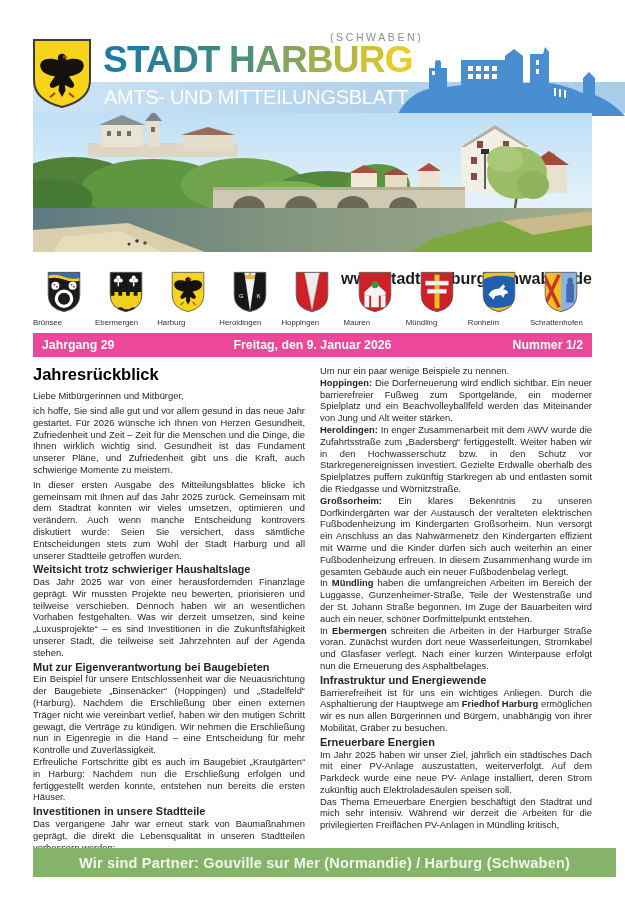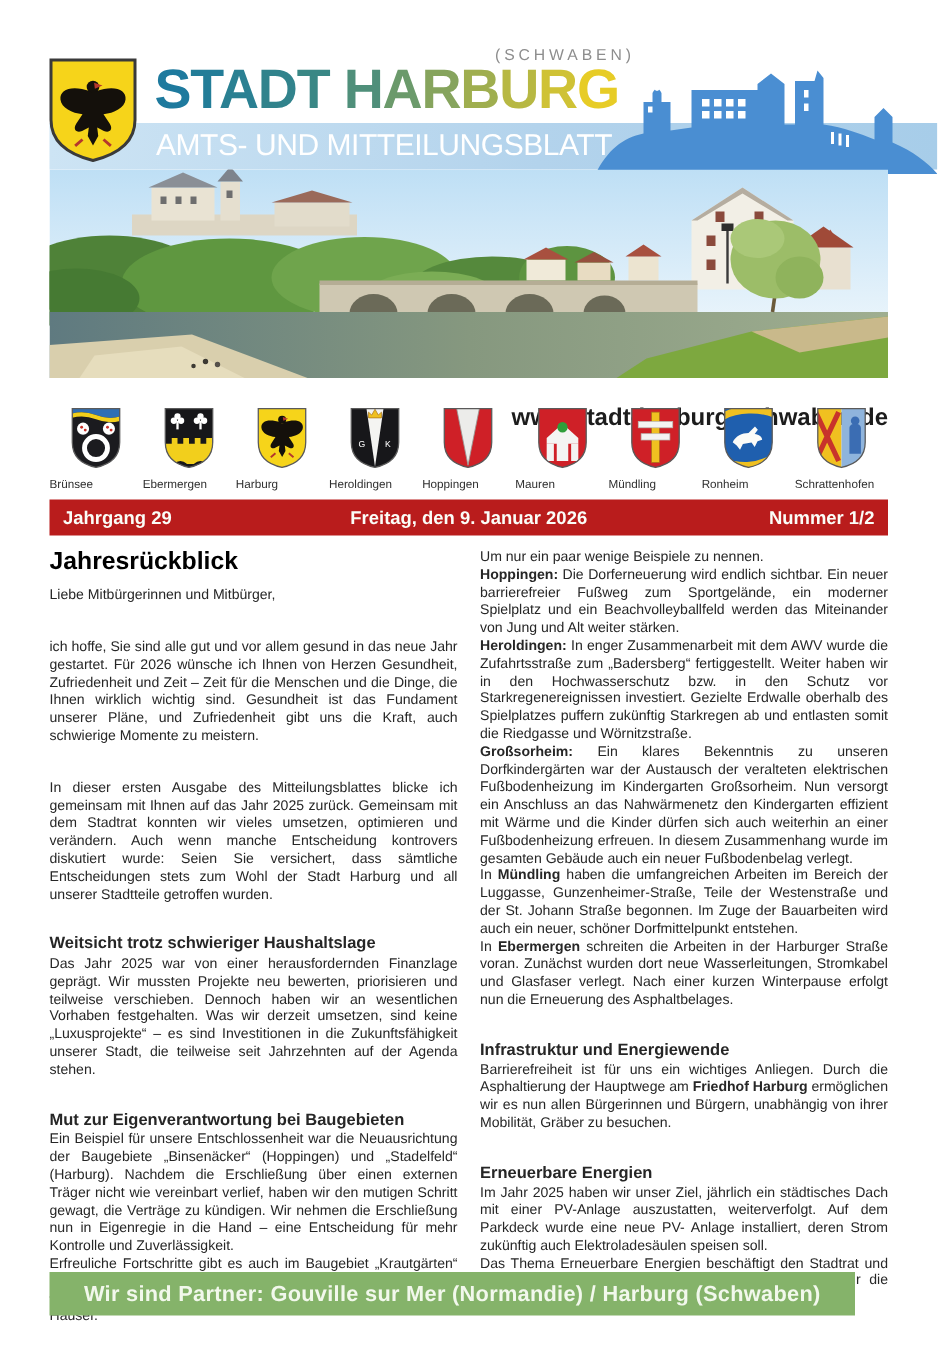--- a/index.html
+++ b/index.html
@@ -18,35 +18,35 @@
   .castle{position:absolute;left:397px;top:38px;width:228px;height:78px;z-index:2;}
   
   .photo{position:absolute;left:33px;top:113px;width:559px;height:139px;z-index:2;display:block;}
   .website{position:absolute;right:33px;top:270px;font-size:16px;font-weight:bold;color:#1c1c1c;}
   
   .crest-row{position:absolute;left:33px;top:269px;width:559px;display:flex;}
   .crest{flex:1;text-align:left;}
   .crest svg{width:40px;height:46px;display:block;margin:0 auto;}
   .crest-label{font-size:7.8px;color:#2f2f2f;margin-top:3px;}
   
-  .infobar{position:absolute;left:33px;top:333px;width:559px;height:24px;background:#b91c1c;
+  .infobar{position:absolute;left:33px;top:333px;width:559px;height:24px;background:#ec4899;
            color:#fbfdf8;font-weight:bold;font-size:12.3px;}
   .infobar .ib-left{position:absolute;left:9px;top:5px;}
   .infobar .ib-center{position:absolute;left:50%;transform:translateX(-50%);top:5px;white-space:nowrap;}
   .infobar .ib-right{position:absolute;right:9px;top:5px;}
   
   .article{position:absolute;left:33px;top:365px;width:559px;display:flex;gap:15px;}
   .col{width:272px;font-size:9.4px;line-height:11.8px;color:#262626;}
   .col h1{font-size:16.5px;line-height:1.1;margin:0 0 7px 0;color:#000000;font-weight:bold;}
   .col h2{font-size:11px;line-height:11.8px;margin:0;font-weight:bold;}
   .col p{margin:0;text-align:justify;}
-  .col .gap{margin-top:23px;}
+  .col .gap{margin-top:3px;}
   .col strong{font-weight:bold;}
   
-  .footer{position:absolute;left:33px;top:848px;width:537px;height:29px;background:#85b36a;
+  .footer{position:absolute;left:33px;top:848px;width:583px;height:29px;background:#85b36a;
           display:flex;align-items:center;justify-content:center;}
   .footer span{color:#f2f8ec;font-weight:bold;font-size:14.5px;letter-spacing:0.2px;}
   .hidden-defs{position:absolute;width:0;height:0;overflow:hidden;}
 </style>
 </head>
 <body>
 
 <svg class="hidden-defs" aria-hidden="true">
   <defs>
     <clipPath id="shieldClip">

